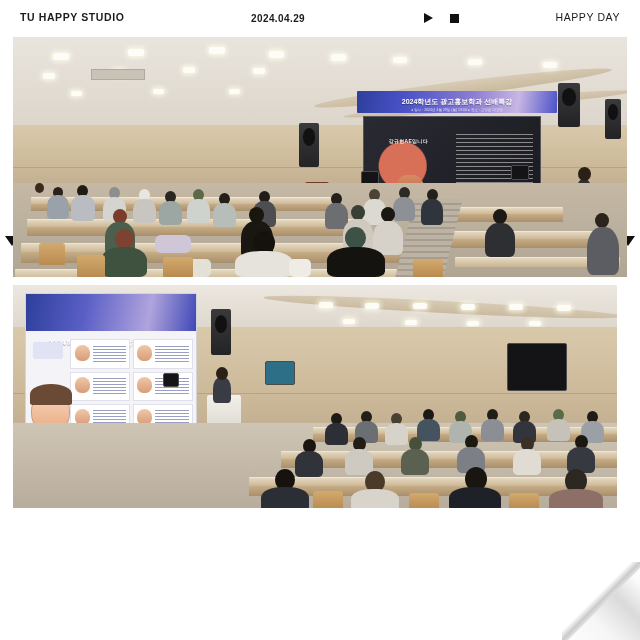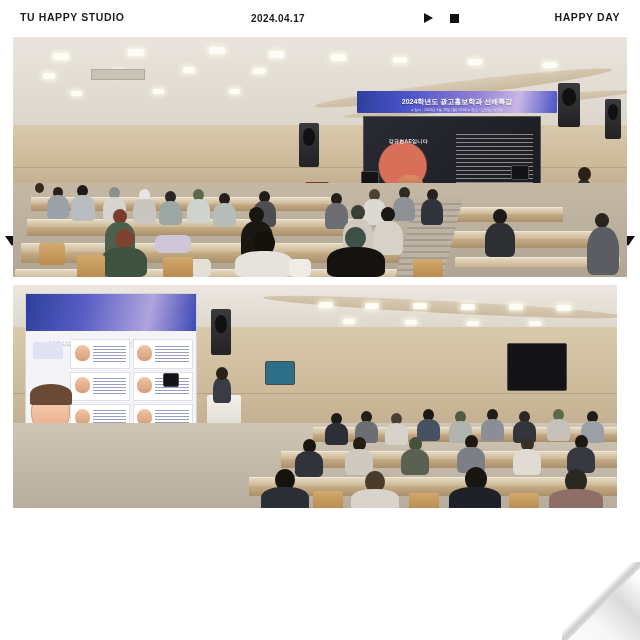--- a/index.html
+++ b/index.html
@@ -52,21 +52,21 @@
   .hdr-stop {
     position: absolute;
     left: 450px; top: 14px;
     width: 9px; height: 9px;
     background: #111111;
   }
   .hdr-right {
     position: absolute;
     right: 20px; top: 11px;
     font-size: 10.5px;
-    font-weight: 700;
+    font-weight: 400;
     letter-spacing: 0.6px;
     color: #1b1b1b;
     white-space: nowrap;
   }
 
   
   .side-tri {
     position: absolute;
     width: 0; height: 0;
     border-left: 7.5px solid transparent;
@@ -334,21 +334,21 @@
       #ffffff 0%, #f6f6f6 35%, #dadada 62%, #fbfbfb 84%, #ffffff 100%);
     clip-path: polygon(100% 0, 100% 100%, 0 100%);
     box-shadow: -2px -2px 5px rgba(0,0,0,.16) inset;
   }
 </style>
 </head>
 <body>
 
 <div class="header">
   <div class="hdr-title">TU HAPPY STUDIO</div>
-  <div class="hdr-date">2024.04.17</div>
+  <div class="hdr-date">2024.04.29</div>
   <div class="hdr-play"></div>
   <div class="hdr-stop"></div>
   <div class="hdr-right">HAPPY DAY</div>
 </div>
 
 <div class="side-tri left"></div>
 <div class="side-tri right"></div>
 
 <div class="photo photo-1">
 

